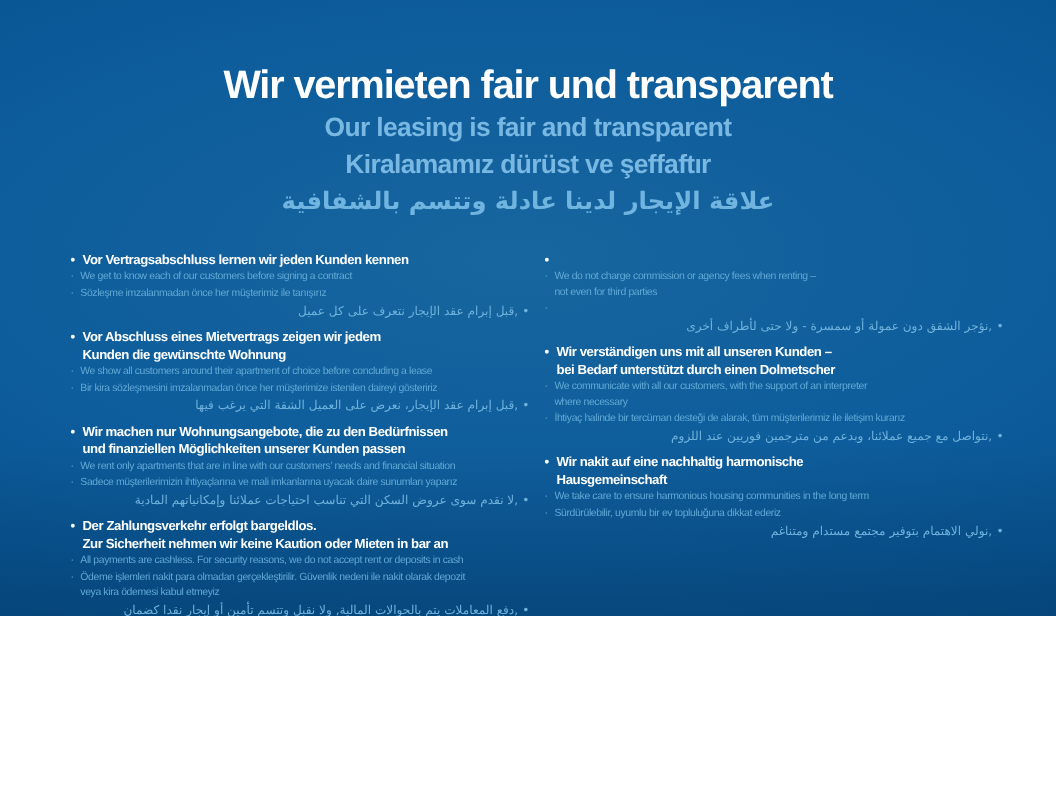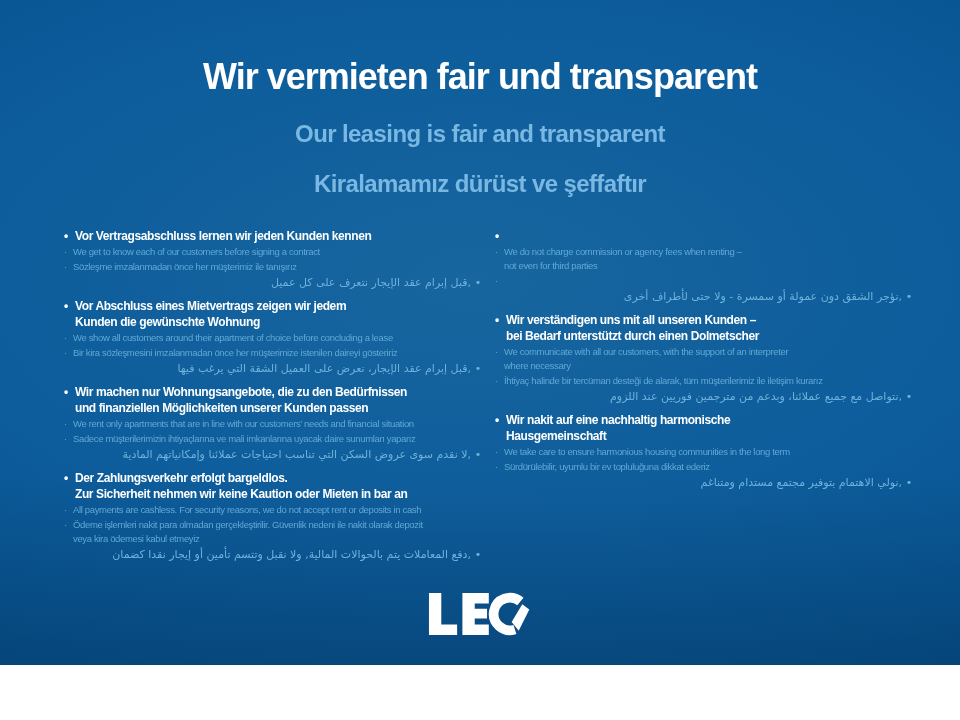--- a/index.html
+++ b/index.html
@@ -1,31 +1,31 @@
 <!DOCTYPE html>
 <html><head>
 <meta charset="utf-8">
 <style>
   html, body { margin: 0; padding: 0; }
   body {
     width: 960px; height: 720px;
     font-family: "Liberation Sans", sans-serif;
   }
   .poster {
-    position: relative; width: 960px; height: 665px; overflow: hidden;
+    position: relative; width: 960px; height: 560px; overflow: hidden;
     background:
       linear-gradient(180deg, rgba(3,30,55,0) 72%, rgba(3,30,55,0.25) 100%),
       radial-gradient(ellipse 130% 95% at 49% 42%, #17669f 0%, #0e5d9c 38%, #05518f 76%, #09528e 100%);
   }
   .header { position: absolute; top: 54px; left: 0; right: 0; text-align: center; }
   .title {
     margin: 0; color: #ffffff; font-size: 36px; font-weight: bold;
     letter-spacing: -1px; line-height: 46px;
   }
-  .sub { margin: 17px; color: #79b8e2; font-weight: bold; }
+  .sub { margin: 0; color: #79b8e2; font-weight: bold; }
   .sub-en, .sub-tr { font-size: 24px; letter-spacing: -0.6px; line-height: 33px; }
   .sub-ar {
     font-family: "DejaVu Sans", sans-serif;
     font-size: 22px; line-height: 35px; color: #70b4e0; letter-spacing: 0;
   }
   .columns { position: absolute; top: 228px; left: 64px; right: 48px; display: flex; gap: 14px; }
   .col { flex: 1; }
   .group { margin-bottom: 8px; }
   .entry { display: flex; align-items: flex-start; }
   .entry .txt { white-space: pre-line; }
@@ -43,20 +43,21 @@
 </style>
 </head>
 <body>
 
 <div class="poster">
 
   <div class="header">
     <h1 class="title">Wir vermieten fair und transparent</h1>
     <p class="sub sub-en">Our leasing is fair and transparent</p>
     <p class="sub sub-tr">Kiralamamız dürüst ve şeffaftır</p>
+    <p class="sub sub-ar" dir="rtl">علاقة الإيجار لدينا عادلة وتتسم بالشفافية</p>
   </div>
 
   <div class="columns">
     <div class="col" id="col-left">
         <div class="group">
           <div class="entry de">
             <span class="bul">•</span>
             <span class="txt">Vor Vertragsabschluss lernen wir jeden Kunden kennen</span>
           </div>
           <div class="entry sub-line">

